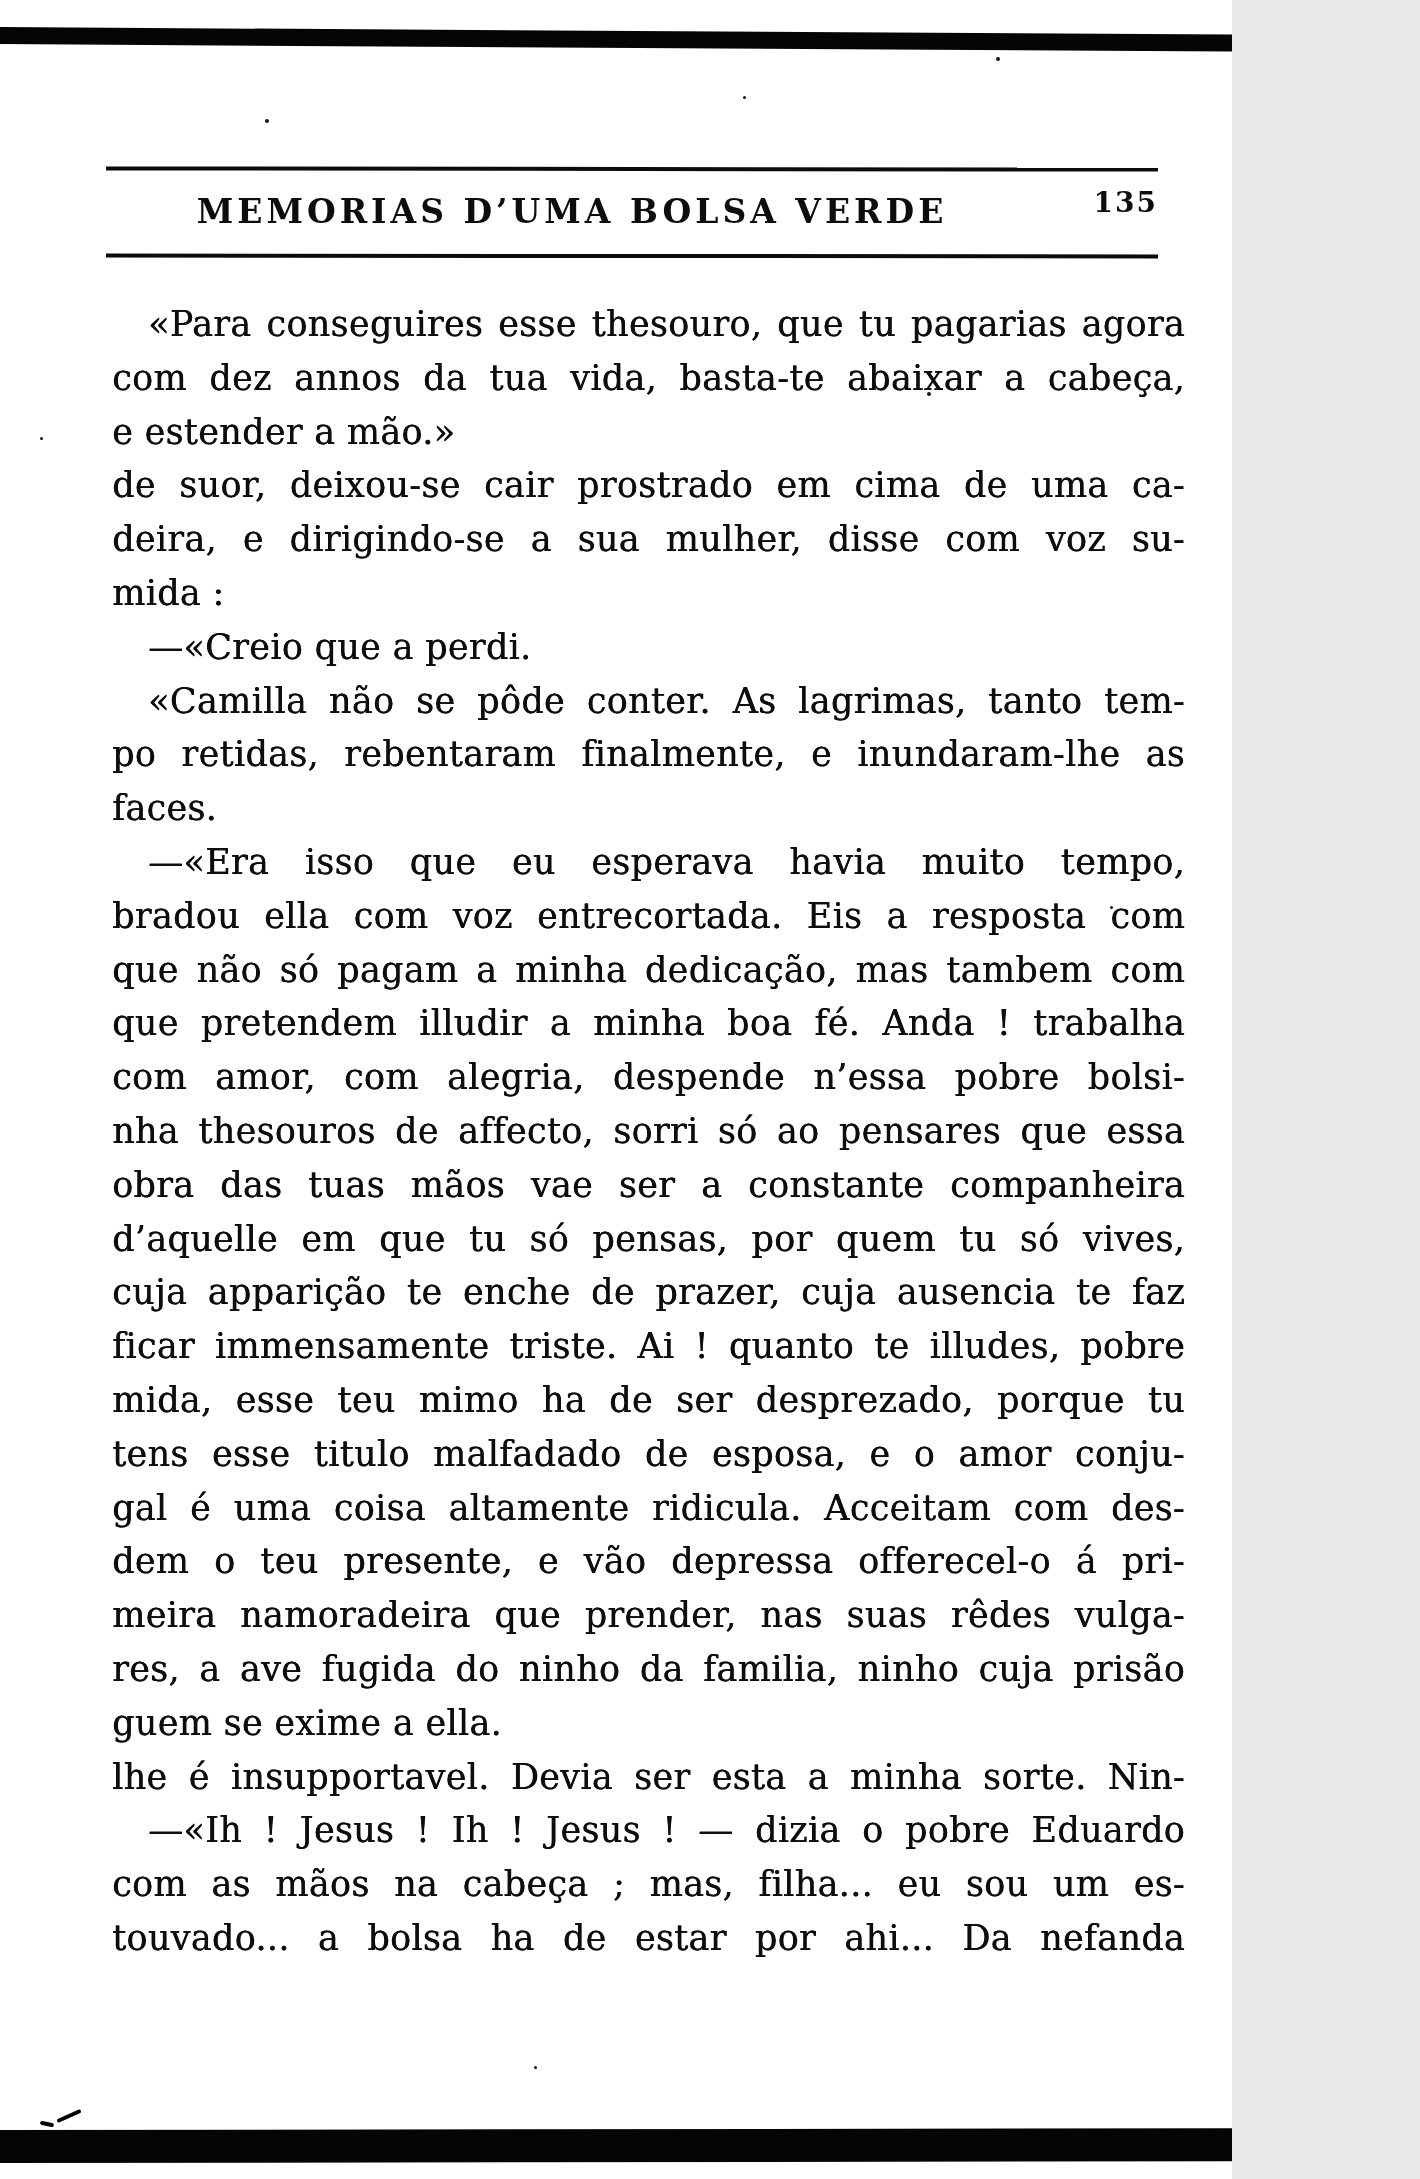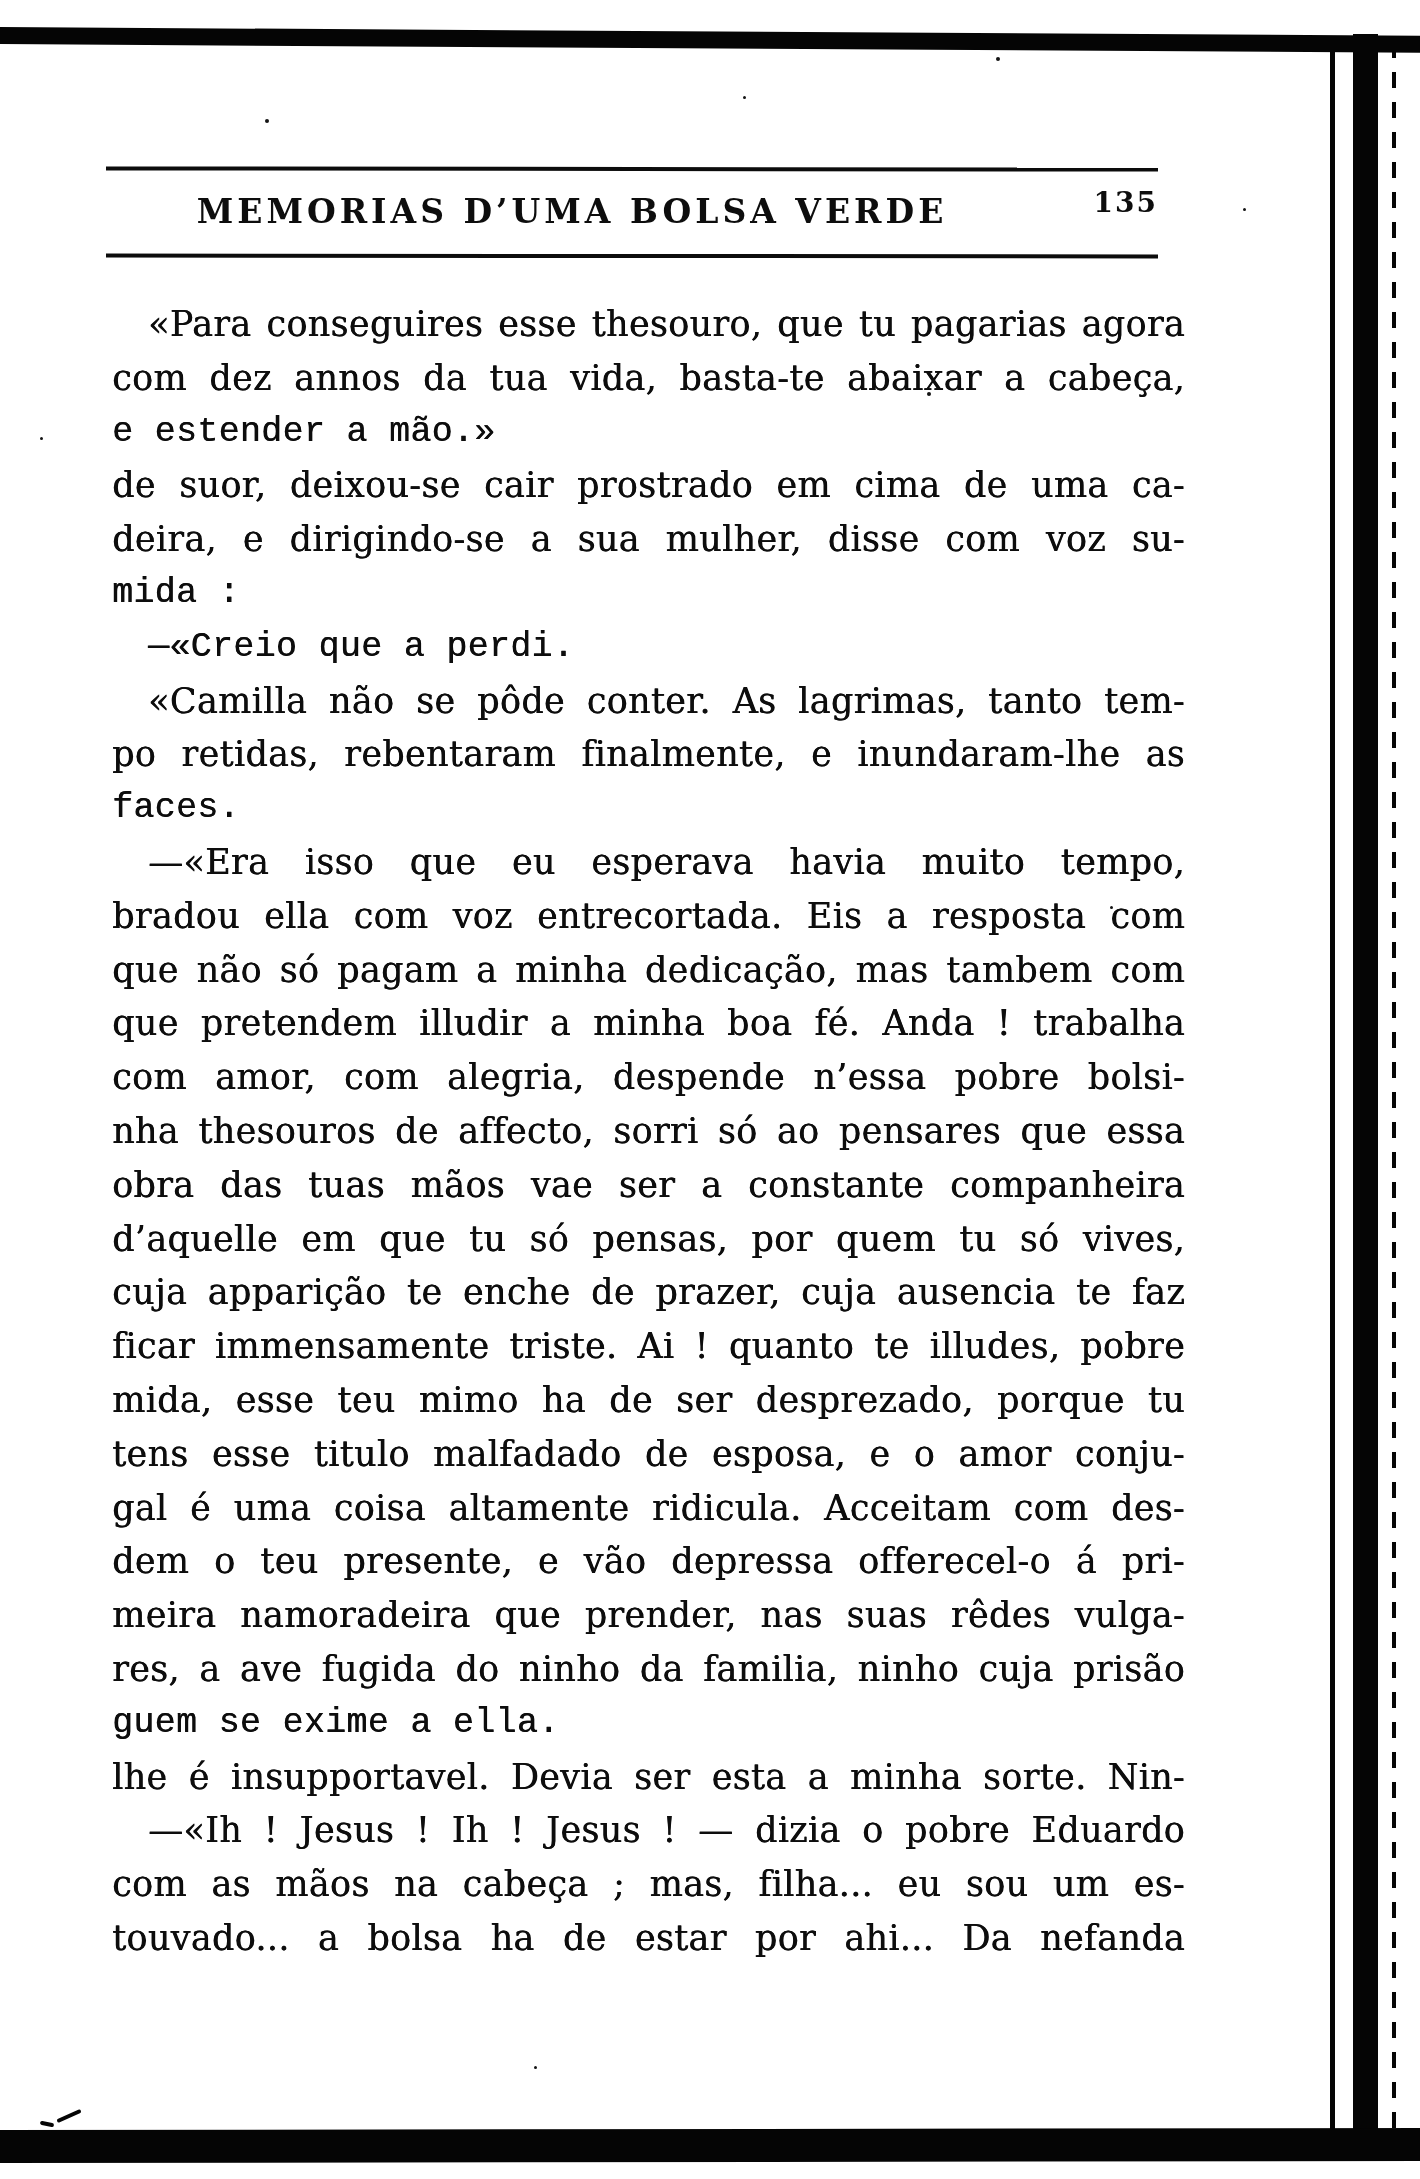--- a/index.html
+++ b/index.html
@@ -1,18 +1,18 @@
 <!DOCTYPE html>
 <html><head>
 <meta charset="utf-8">
 <style>
   html,body{margin:0;padding:0;background:#e8e8e8;}
   .page{
     position:relative;
-    width:1420px;height:2179px;
+    width:1232px;height:2179px;
     background:#ffffff;
     overflow:hidden;
     font-family:"DejaVu Serif","Liberation Serif",serif;
     color:#0d0d0d;
   }
   
   .artifact{position:absolute;background:#050505;}
   .top-bar{left:-12px;top:27px;width:1460px;height:17px;transform:rotate(0.35deg);transform-origin:left top;}
   .bottom-bar{left:-12px;top:2130px;width:1460px;height:33px;transform:rotate(-0.08deg);transform-origin:left top;}
   .vline-1{left:1330px;top:36px;width:5px;height:2122px;}
@@ -45,21 +45,21 @@
     letter-spacing:0.3px;
     text-shadow:0.4px 0 0 currentColor;
   }
   .line{
     text-align:justify;
     text-align-last:justify;
     text-justify:inter-word;
     white-space:normal;
   }
   .line.first{text-indent:36px;}
-  .line.short{text-align-last:left;font-family:Liberation Mono, monospace;}
+  .line.short{text-align-last:left;}
 </style>
 </head>
 <body>
 
 <div class="page">
 
   <div class="artifact top-bar"></div>
   <div class="artifact vline-1"></div>
   <div class="artifact vbar-2"></div>
   <div class="vline-3" style="position:absolute;"></div>

